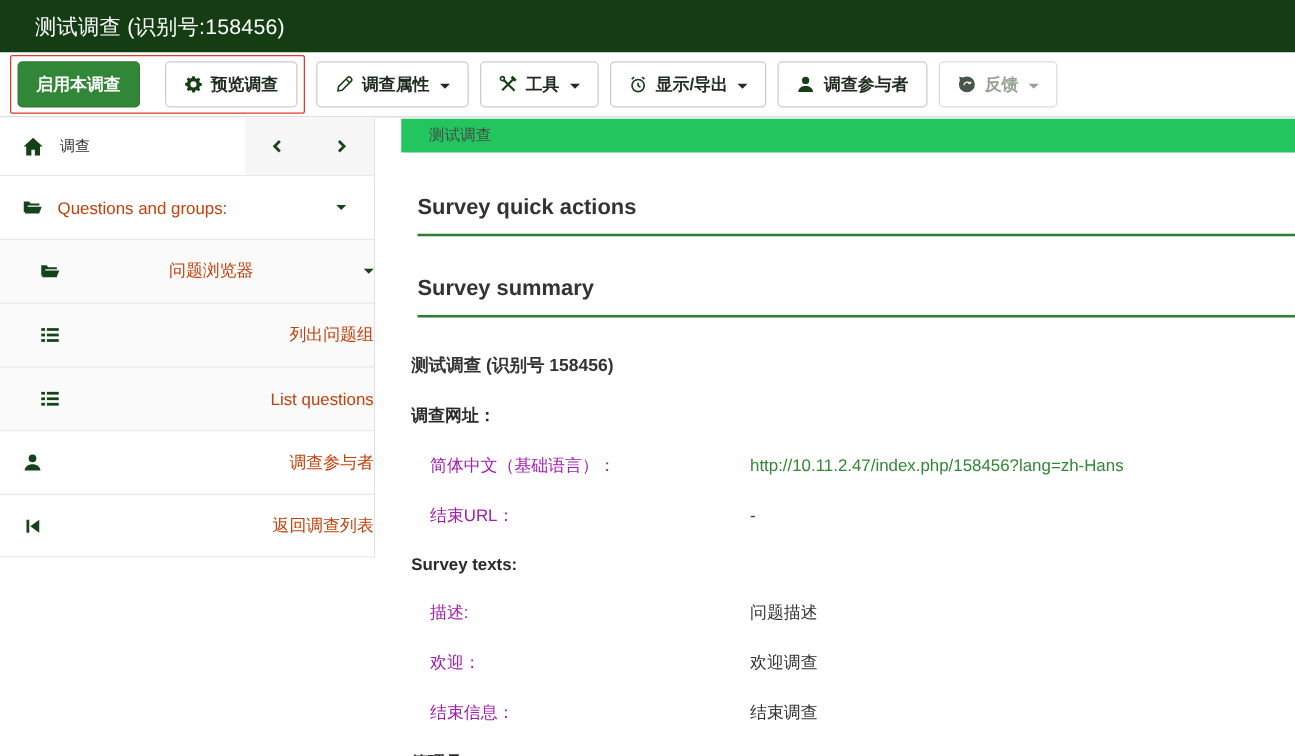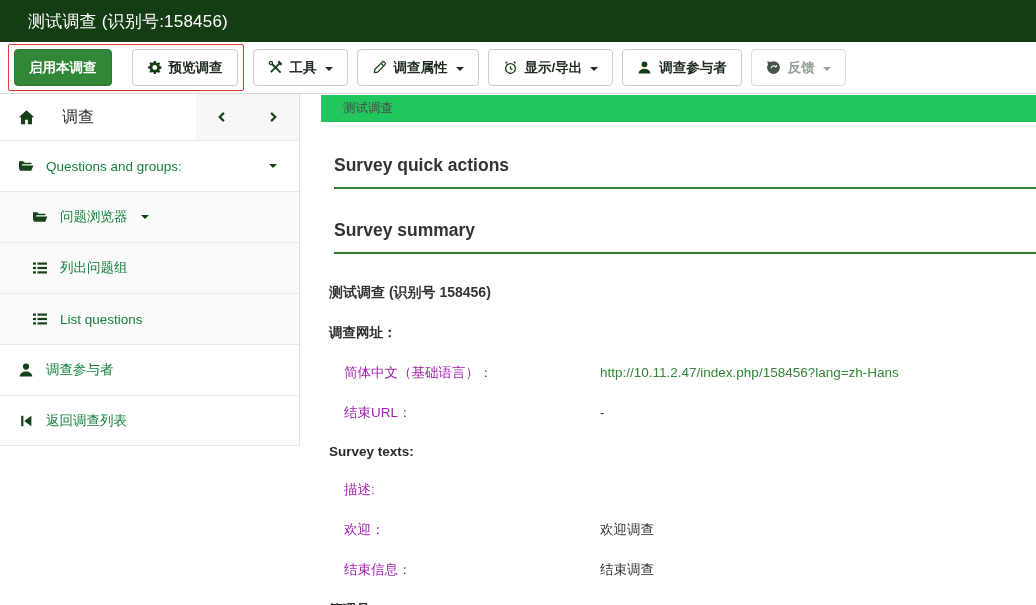--- a/index.html
+++ b/index.html
@@ -24,31 +24,31 @@
   .btn-disabled svg { color:#46564a; }
   .caret { width:0; height:0; border:4px solid transparent; border-top-color:currentColor;
            margin-top:7px; margin-left:1px; }
 
   
   .bodywrap { display:flex; align-items:flex-start; }
 
   
   .sidebar { width:300px; background:#fff; border-right:1px solid #e2e2e2; }
   .side-head { height:46px; display:flex; }
-  .side-title { flex:1; display:flex; align-items:center; gap:27px; padding-left:18px;
-                font-size:16px; color:#2e2e2e; }
+  .side-title { flex:1; display:flex; align-items:center; gap:13px; padding-left:18px;
+                font-size:12px; color:#2e2e2e; }
   .side-title svg { width:17px; height:17px; color:#153f15; }
   .side-collapse { width:103px; background:#f7f7f7; display:flex; align-items:center;
                    justify-content:space-around; }
   .chev { background:none; border:none; color:#1c441c; width:26px; height:26px;
           display:flex; align-items:center; justify-content:center; cursor:pointer; }
   .chev svg { width:12px; height:12px; }
   .side-item { height:51px; border-top:1px solid #e9e9e9; display:flex; align-items:center;
-               gap:12px; padding-left:18px; font-size:13.5px; color:#15803d; cursor:pointer;
-               background:#fff; }
+               gap:12px; padding-left:18px; font-size:13.5px; color:#c2410c; cursor:pointer;
+               background:#fff;justify-content:space-between; }
   .side-item.sub { padding-left:32px; background:#fafafa; }
   .side-item svg { width:16px; height:16px; color:#14431a; flex:0 0 auto; }
   .side-item .spacer { flex:1; }
   .side-item .caret { color:#14431a; margin-top:4px; }
   .side-item .caret.edge { margin-right:22px; }
   .side-item:last-child { border-bottom:1px solid #e9e9e9; }
 
   
   main { flex:1; margin-left:21px; min-width:0; }
   .breadcrumb { height:27px; background:#22c55e; display:flex; align-items:center;
@@ -81,36 +81,36 @@
       </button>
       <button class="btn">
         <svg viewBox="0 0 16 16" fill="currentColor">
             <path fill-rule="evenodd" d="M9.4 1l.3 1.7c.54.12 1.05.33 1.5.6l1.4-1 1.5 1.5-1 1.4c.27.45.48.96.6 1.5l1.7.3v2.2l-1.7.3a5.4 5.4 0 0 1-.6 1.5l1 1.4-1.5 1.5-1.4-1c-.45.27-.96.48-1.5.6L9.4 15H7.2l-.3-1.7a5.4 5.4 0 0 1-1.5-.6l-1.4 1-1.5-1.5 1-1.4a5.4 5.4 0 0 1-.6-1.5L1.2 9V6.8l1.7-.3c.12-.54.33-1.05.6-1.5l-1-1.4L4 2.1l1.4 1c.45-.27.96-.48 1.5-.6L7.2 1h2.2zM8.3 5.4a2.6 2.6 0 1 0 0 5.2 2.6 2.6 0 0 0 0-5.2z"></path>
           </svg>
         <span>预览调查</span>
       </button>
     </div>
 
     <button class="btn">
+      <svg viewBox="0 0 16 16" fill="none" stroke="currentColor" stroke-width="1.3">
+          <path d="M10.8 2.2a1.7 1.7 0 0 1 2.4 0l.6.6a1.7 1.7 0 0 1 0 2.4L6 13l-3.5.5L3 10l7.8-7.8z"></path>
+          <path d="M9.6 3.6l2.8 2.8"></path>
+        </svg>
+      <span>调查属性</span>
+      <span class="caret"></span>
+    </button>
+
+    <button class="btn">
       <svg viewBox="0 0 16 16" fill="none" stroke="currentColor" stroke-width="1.9">
           <path d="M4 4l9.5 9.5"></path>
           <circle cx="3.1" cy="3.1" r="1.7" stroke-width="1.4"></circle>
           <path d="M12.5 3.5L3 13"></path>
           <path d="M11 1.5l3.5 3.5" stroke-width="2.4"></path>
         </svg>
       <span>工具</span>
-      <span class="caret"></span>
-    </button>
-
-    <button class="btn">
-      <svg viewBox="0 0 16 16" fill="none" stroke="currentColor" stroke-width="1.3">
-          <path d="M10.8 2.2a1.7 1.7 0 0 1 2.4 0l.6.6a1.7 1.7 0 0 1 0 2.4L6 13l-3.5.5L3 10l7.8-7.8z"></path>
-          <path d="M9.6 3.6l2.8 2.8"></path>
-        </svg>
-      <span>调查属性</span>
       <span class="caret"></span>
     </button>
 
     <button class="btn">
       <svg viewBox="0 0 16 16" fill="none" stroke="currentColor" stroke-width="1.4">
           <circle cx="8" cy="9" r="5.2"></circle>
           <path d="M8 6.6V9l2 1.5"></path>
           <path d="M2.6 3.6l2-1.8M13.4 3.6l-2-1.8"></path>
         </svg>
       <span>显示/导出</span>
@@ -248,20 +248,21 @@
           <div class="val">-</div>
         </div>
 
         <div class="srow">
           <div class="lbl">Survey texts:</div>
           <div class="val"></div>
         </div>
 
         <div class="srow sub">
           <div class="lbl">描述:</div>
+          <div class="val">问题描述</div>
         </div>
 
         <div class="srow sub">
           <div class="lbl">欢迎：</div>
           <div class="val">欢迎调查</div>
         </div>
 
         <div class="srow sub">
           <div class="lbl">结束信息：</div>
           <div class="val">结束调查</div>

